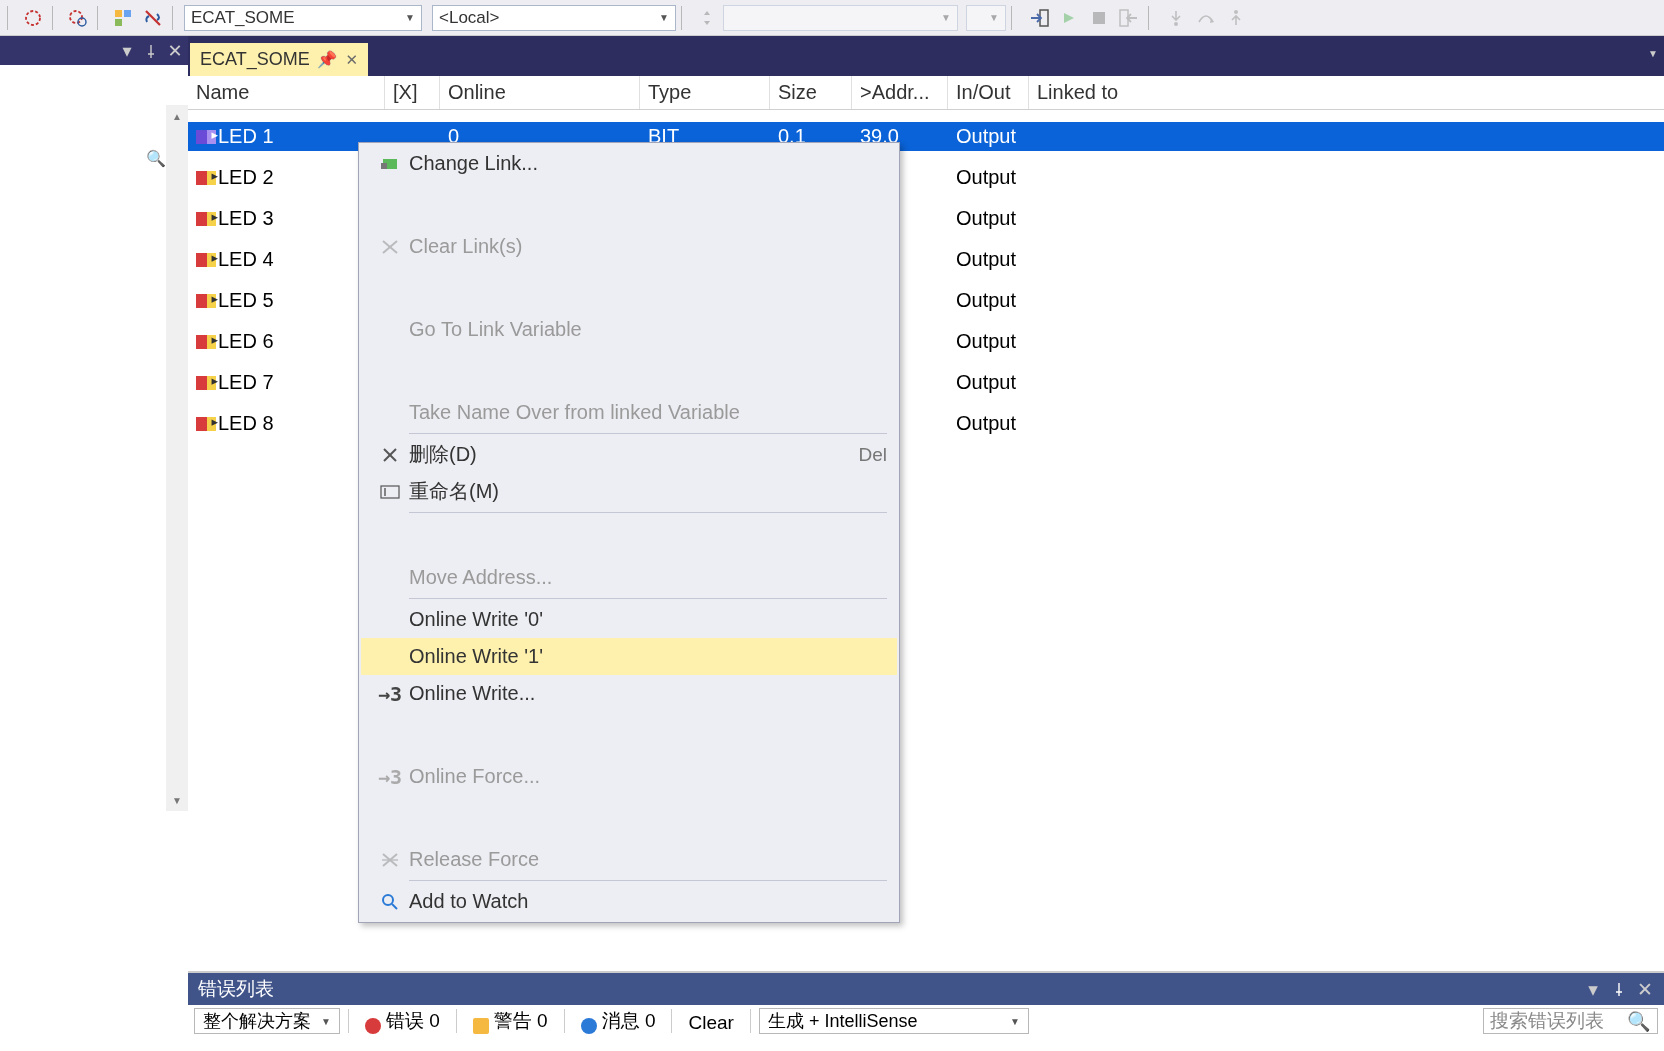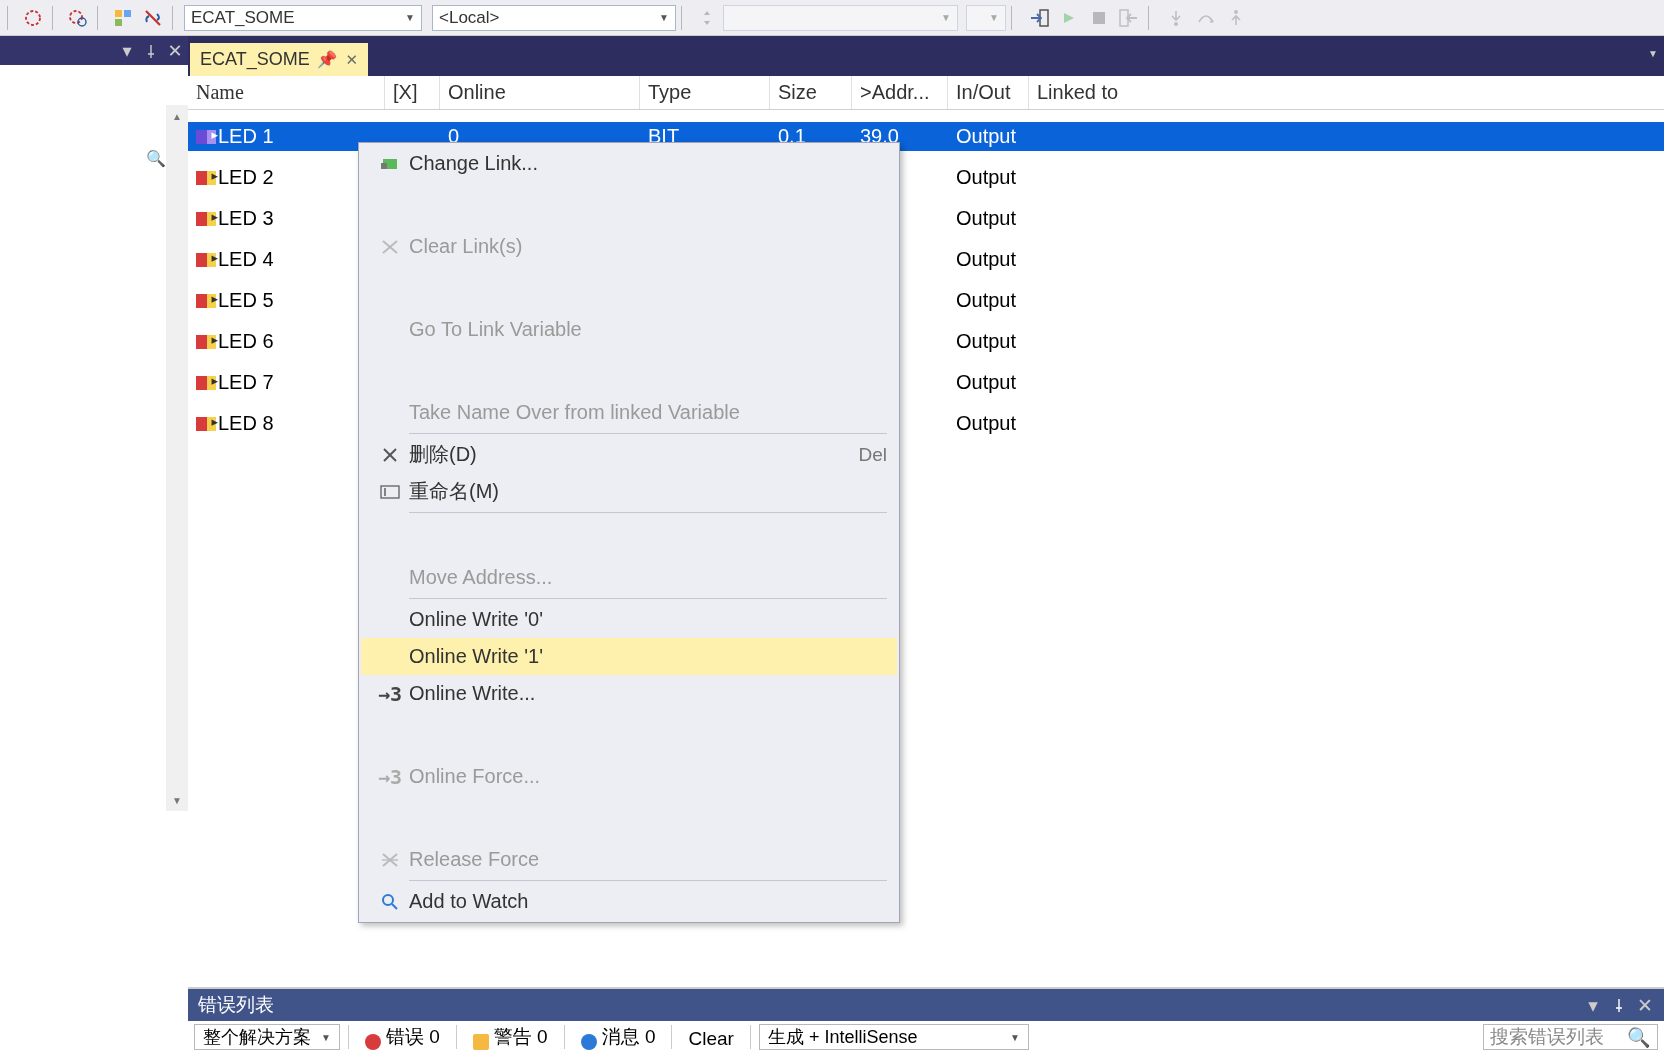--- a/index.html
+++ b/index.html
@@ -29,21 +29,21 @@
     
     .right-panel { flex: 1; display: flex; flex-direction: column; background: #fff; }
     .tab-bar { height: 40px; background: #2d2d60; display: flex; align-items: flex-end; padding-left: 2px; position: relative; }
     .tab { height: 33px; background: #fdf1ad; display: flex; align-items: center; padding: 0 10px; font-size: 18px; color: #333; gap: 8px; }
     .tab .pin { color: #4d6a9c; text-shadow: 0 0 1px #4d6a9c; font-size: 16px; }
     .tab .close { color: #6a6a6a; font-size: 15px; cursor: pointer; }
     .tab-overflow { position: absolute; right: 6px; top: 12px; color: #ccc; font-size: 10px; cursor: pointer; }
     
     .col-headers { height: 34px; display: flex; border-bottom: 1px solid #d0d0d0; align-items: center; font-size: 20px; color: #333; }
     .col-headers > div { padding-left: 8px; border-right: 1px solid #e0e0e0; height: 100%; display: flex; align-items: center; }
-    .col-name   { width: 197px; font-family: Liberation Serif, serif; }
+    .col-name   { width: 197px; }
     .col-x      { width: 55px; }
     .col-online { width: 200px; }
     .col-type   { width: 130px; }
     .col-size   { width: 82px; }
     .col-addr   { width: 96px; }
     .col-inout  { width: 81px; }
     .col-linked { flex: 1; border-right: none !important; }
     
     .data-rows { position: relative; }
     .row { display: flex; height: 29px; align-items: center; font-size: 20px; margin-top: 12px; }
@@ -68,21 +68,21 @@
     .ctx-menu { position: absolute; left: 358px; top: 142px; width: 542px; background: #edeef3; border: 1px solid #a2a4b8; box-shadow: 3px 3px 6px rgba(0,0,0,0.25); z-index: 100; padding: 2px; }
     .ctx-item { display: flex; align-items: center; height: 37px; padding: 0 10px; font-size: 20px; color: #333; cursor: pointer; position: relative; }
     .ctx-item.disabled { color: #9a9a9a; cursor: default; margin-top: 46px; }
     .ctx-item.hover { background: #fdf1ad; }
     .ctx-icon-col { width: 38px; display: flex; align-items: center; justify-content: center; flex-shrink: 0; }
     .ctx-label { flex: 1; }
     .ctx-shortcut { color: #777; font-size: 19px; }
     .ctx-sep { height: 1px; background: #c5c7d4; margin: 2px 10px 2px 48px; }
     
     
-    .error-list-panel { position: absolute; left: 188px; bottom: 0; right: 0; height: 64px; background: #fff; border-top: 2px solid #ccc; }
+    .error-list-panel { position: absolute; left: 188px; bottom: 16px; right: 0; height: 64px; background: #fff; border-top: 2px solid #ccc; }
     .error-title-bar { height: 32px; background: #41548a; color: #fff; display: flex; align-items: center; padding: 0 10px; font-size: 19px; }
     .error-title-bar .spacer { flex: 1; }
     .error-toolbar { height: 32px; display: flex; align-items: center; padding: 0 6px; gap: 8px; font-size: 19px; }
     .dropdown-box { border: 1px solid #b8b8b8; height: 24px; display: flex; align-items: center; padding: 12px 8px; font-size: 18px; background: #fff; }
     .dropdown-box .chev { margin-left: 10px; font-size: 10px; color: #555; }
     .filter-btn { display: flex; align-items: flex-end; gap: 5px; height: 26px; padding: 0 8px; border-right: 0px solid #ccc; }
     .filter-icon { width: 16px; height: 16px; border-radius: 50%; display: inline-block; }
     .search-err-box { border: 1px solid #b8b8b8; height: 26px; width: 175px; display: flex; align-items: center; padding: 0 6px; color: #888; }
   </style>
 </head>

